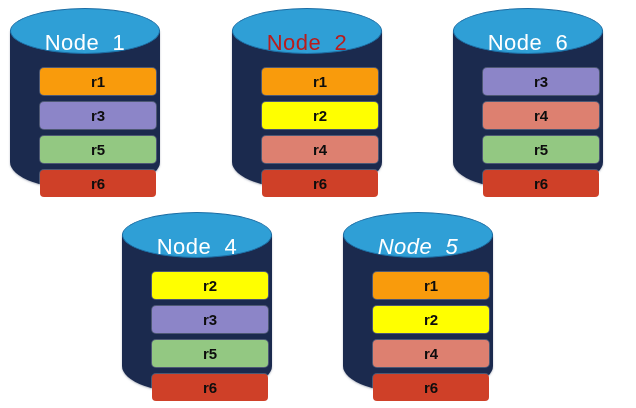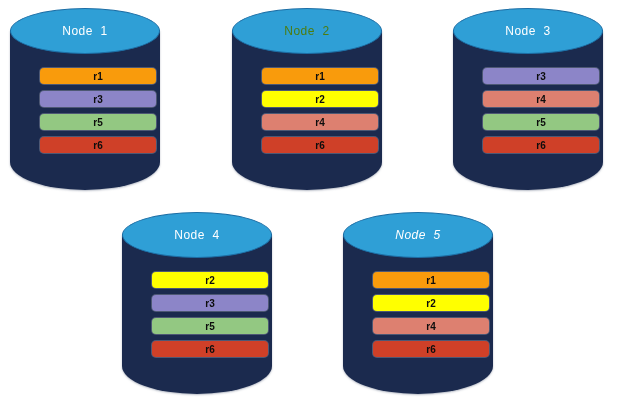--- a/index.html
+++ b/index.html
@@ -46,49 +46,49 @@
     width: 150px;
     height: 46px;
     background: #2f9fd6;
     border: 1.5px solid #1d6ea5;
     border-radius: 50%;
     box-sizing: border-box;
     z-index: 3;
   }
   .node-label {
     position: absolute;
-    top: 0;
+    top: 12px;
     left: 0;
     width: 150px;
     height: 46px;
     display: flex;
     align-items: center;
     justify-content: center;
     color: #ffffff;
-    font-size: 12px;
+    font-size: 22px;
     font-weight: 400;
     letter-spacing: 0.5px;
     z-index: 4;
     white-space: pre;
   }
   .segments {
     position: absolute;
     left: 30px;
     top: 60px;
     width: 116px;
     z-index: 5;
   }
   .segment {
-    height: 16px;
+    height: 27px;
     margin-bottom: 7px;
     border-radius: 4px;
     display: flex;
     align-items: center;
     justify-content: center;
-    font-size: 10px;
+    font-size: 15px;
     font-weight: bold;
     color: #0d0d0d;
     box-shadow: 0 0 0 1px rgba(255,255,255,0.22);
     box-sizing: border-box;
   }
   .segment:last-child { margin-bottom: 9px; }
 </style>
 </head>
 <body>
 
@@ -100,32 +100,32 @@
       <div class="segments">
         <div class="segment" style="background: rgb(249, 155, 12); color: rgb(13, 13, 13);">r1</div>
         <div class="segment" style="background: rgb(140, 133, 200); color: rgb(13, 13, 13);">r3</div>
         <div class="segment" style="background: rgb(147, 200, 130); color: rgb(13, 13, 13);">r5</div>
         <div class="segment" style="background: rgb(207, 64, 40); color: rgb(13, 13, 13);">r6</div>
       </div>
     </div>
     <div class="node" style="left: 232px; top: 8px;">
       <div class="cyl-body" style="background: rgb(27, 42, 78);"></div>
       <div class="cyl-top" style="background: rgb(47, 159, 214); border-color: rgb(29, 110, 165);"></div>
-      <div class="node-label" style="color: #4d7c0f;">Node  2</div>
+      <div class="node-label" style="color: #b91c1c;">Node  2</div>
       <div class="segments">
         <div class="segment" style="background: rgb(249, 155, 12); color: rgb(13, 13, 13);">r1</div>
         <div class="segment" style="background: rgb(255, 255, 0); color: rgb(13, 13, 13);">r2</div>
         <div class="segment" style="background: rgb(221, 128, 112); color: rgb(13, 13, 13);">r4</div>
         <div class="segment" style="background: rgb(207, 64, 40); color: rgb(13, 13, 13);">r6</div>
       </div>
     </div>
     <div class="node" style="left: 453px; top: 8px;">
       <div class="cyl-body" style="background: rgb(27, 42, 78);"></div>
       <div class="cyl-top" style="background: rgb(47, 159, 214); border-color: rgb(29, 110, 165);"></div>
-      <div class="node-label" style="color: rgb(255, 255, 255);">Node  3</div>
+      <div class="node-label" style="color: rgb(255, 255, 255);">Node  6</div>
       <div class="segments">
         <div class="segment" style="background: rgb(140, 133, 200); color: rgb(13, 13, 13);">r3</div>
         <div class="segment" style="background: rgb(221, 128, 112); color: rgb(13, 13, 13);">r4</div>
         <div class="segment" style="background: rgb(147, 200, 130); color: rgb(13, 13, 13);">r5</div>
         <div class="segment" style="background: rgb(207, 64, 40); color: rgb(13, 13, 13);">r6</div>
       </div>
     </div>
     <div class="node" style="left: 122px; top: 212px; padding-left: 8px;">
       <div class="cyl-body" style="background: rgb(27, 42, 78);"></div>
       <div class="cyl-top" style="background: rgb(47, 159, 214); border-color: rgb(29, 110, 165);"></div>

